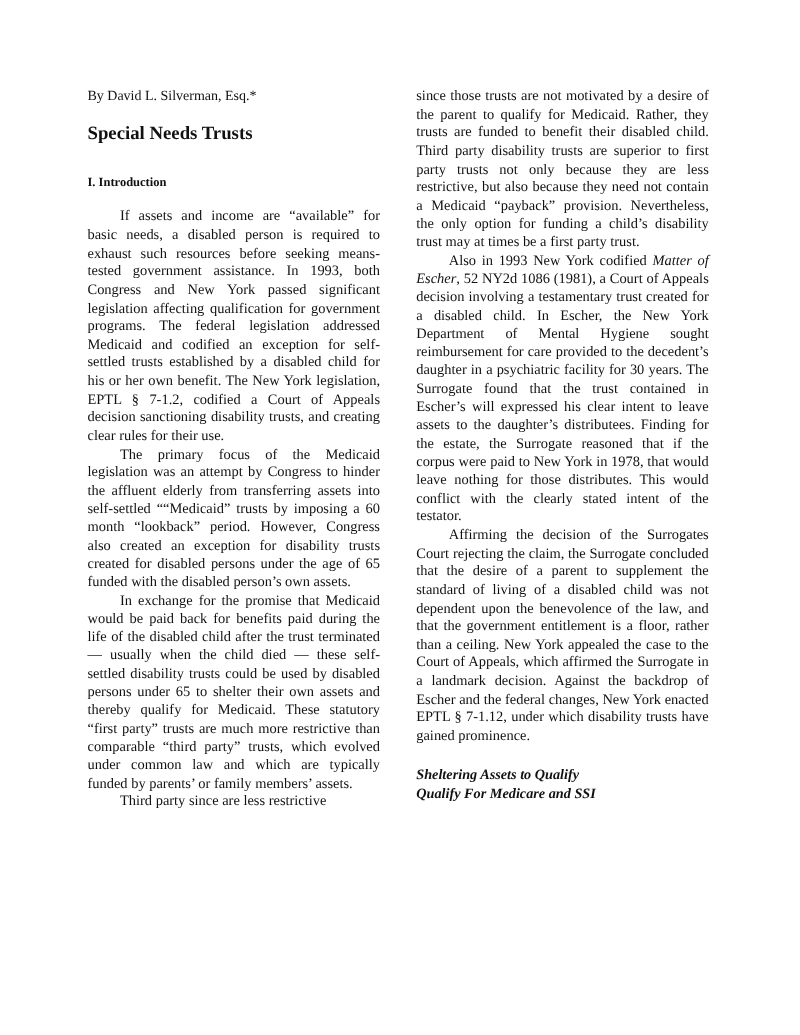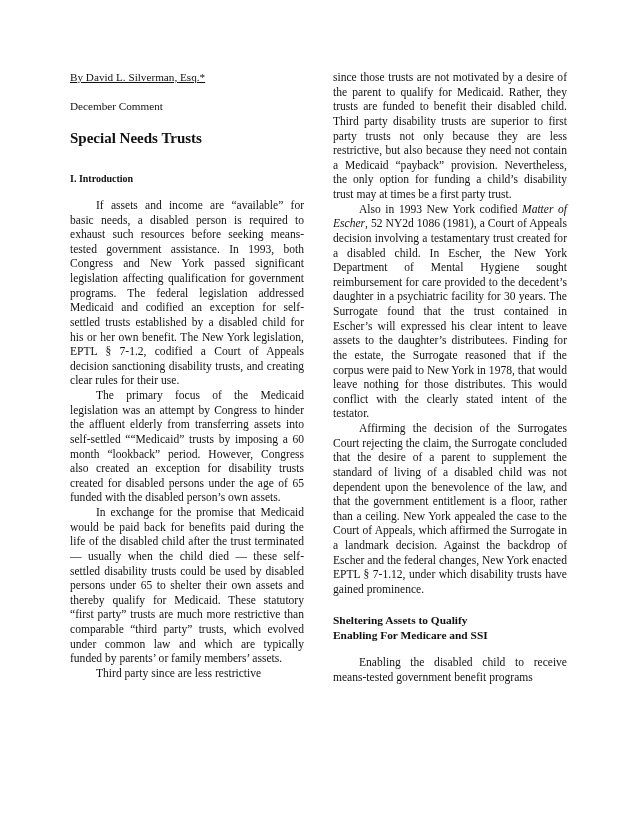--- a/index.html
+++ b/index.html
@@ -36,21 +36,20 @@
   .column {
     width: 234px;
     flex: 0 0 234px;
   }
 
   
   .byline {
     font-size: 11.2px;
     line-height: 14.6px;
     margin: 0 0 14px 0;
-    text-decoration: underline;
   }
   .byline div { white-space: nowrap; }
 
   .kicker {
     font-size: 11.2px;
     line-height: 14.6px;
     margin: 0 0 17px 0;
   }
 
   
@@ -67,20 +66,21 @@
     line-height: 15px;
     font-weight: bold;
     margin: 0 0 12px 0;
   }
 
   .sub-heading {
     font-size: 11.4px;
     line-height: 15.2px;
     font-weight: bold;
     margin: 16px 0 12px 0;
+    font-style: italic;
   }
   .sub-heading div { white-space: nowrap; }
 
   
   p.body {
     font-size: 11.55px;
     line-height: 14.62px;
     text-align: justify;
     text-justify: inter-word;
     margin: 0;
@@ -96,21 +96,20 @@
 
 <div class="page">
   <div class="columns">
 
     <div class="column">
 
       <div class="byline">
         <div>By David L. Silverman, Esq.*</div>
       </div>
 
-      <div class="kicker">December Comment</div>
 
       <div class="doc-title">
         <div>Special Needs Trusts</div>
       </div>
 
       <div class="section-heading">I.  Introduction</div>
 
       <p class="body">If assets and income are “available” for basic needs, a disabled person is required to exhaust such resources before seeking means-tested government assistance. In 1993, both Congress and New York passed significant legislation affecting qualification for government programs. The federal legislation addressed Medicaid and codified an exception for self-settled trusts established by a disabled child for his or her own benefit. The New York legislation, EPTL §  7-1.2, codified a Court of Appeals decision sanctioning disability trusts, and creating clear rules for their use.</p>
       <p class="body">The primary focus of the Medicaid legislation was an attempt by Congress to hinder the affluent elderly from transferring assets into self-settled ““Medicaid” trusts by imposing a 60 month “lookback” period. However, Congress also created an exception for disability trusts created for disabled persons under the age of 65 funded with the disabled person’s own assets.</p>
       <p class="body">In exchange for the promise that Medicaid would be paid back for benefits paid during the life of the disabled child after the trust terminated — usually when the child died —  these self-settled disability trusts could be used by disabled persons under 65  to shelter their own assets and thereby qualify for Medicaid. These statutory “first party” trusts are much more restrictive than comparable “third party” trusts, which evolved under common law and which are typically funded by parents’ or family members’ assets.</p>
@@ -121,21 +120,20 @@
     <div class="column">
 
       <p class="body" style="text-indent:0;">since those trusts are not motivated by a desire of the parent to qualify for Medicaid. Rather, they trusts are funded to benefit their disabled child. Third party disability trusts are superior to first party trusts not only because they are less restrictive, but also because they need not contain a Medicaid “payback” provision. Nevertheless, the only option for funding a child’s disability trust may at times be a first party trust.</p>
 
       <p class="body"><span>Also in 1993 New York codified </span><span class="em">Matter</span> <span class="em">of Escher</span><span>, 52 NY2d 1086 (1981), a Court of Appeals decision involving a testamentary trust created for a disabled child. In Escher, the New York Department of Mental Hygiene sought reimbursement for care provided to the decedent’s daughter in a psychiatric facility for 30 years. The Surrogate found that the trust contained in Escher’s will expressed his clear intent to leave assets to the daughter’s distributees. Finding for the estate, the Surrogate reasoned that if the corpus were paid to New York in 1978, that would leave nothing for those distributes. This would conflict with the clearly stated intent of the testator.</span></p>
 
       <p class="body">Affirming the decision of the Surrogates Court rejecting the claim, the Surrogate concluded that the desire of a parent to supplement the standard of living of a disabled child was not dependent upon the benevolence of the law, and that the government entitlement is a floor, rather than a ceiling.  New York appealed the case to the Court of Appeals, which affirmed the Surrogate in a landmark decision. Against the backdrop of Escher and the federal changes, New York enacted EPTL §  7-1.12, under which disability trusts have gained prominence.</p>
 
       <div class="sub-heading">
         <div>Sheltering Assets to Qualify</div>
-        <div>Enabling For Medicare and SSI</div>
+        <div>Qualify For Medicare and SSI</div>
       </div>
 
-      <p class="body">Enabling the disabled child to receive means-tested government benefit programs</p>
 
     </div>
 
   </div>
 </div>
 
 </body></html>

